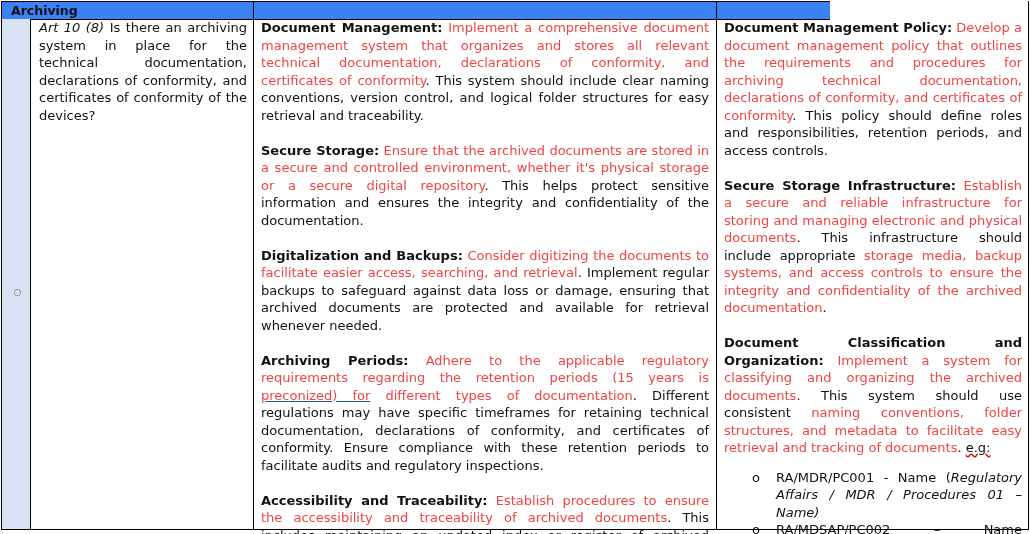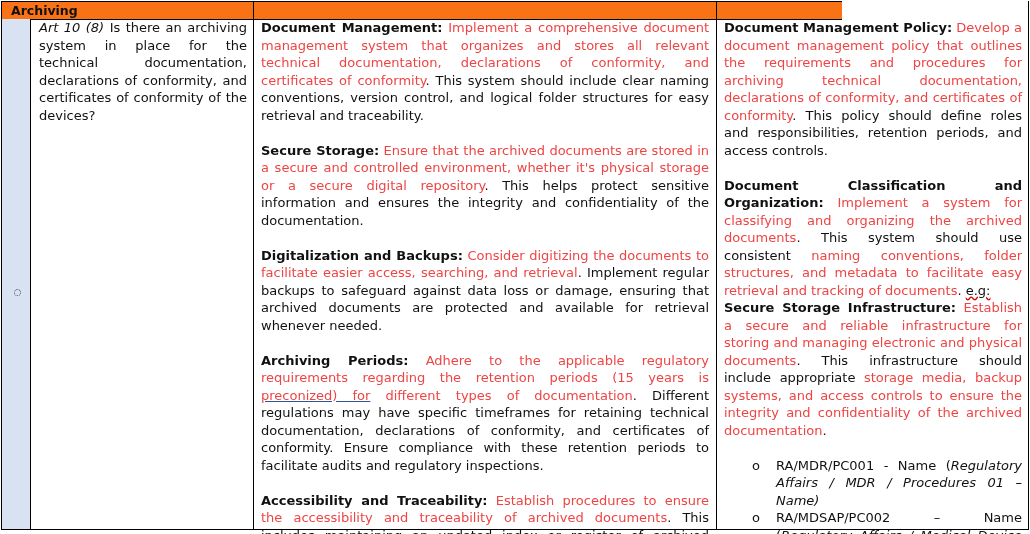--- a/index.html
+++ b/index.html
@@ -1,20 +1,20 @@
 <!DOCTYPE html>
 <html><head>
   <meta charset="utf-8">
   <style>
     html, body { margin: 0; padding: 0; background: #ffffff; }
     body { width: 1030px; height: 534px; overflow: hidden; position: relative;
       font-family: "DejaVu Sans", sans-serif; color: #111111; }
     .tbl { position: absolute; left: 0; top: 0; width: 1030px; height: 534px; }
     .hdr { position: absolute; left: 1px; top: 1px; width: 829px; height: 17px;
-      background: #f97316; border-top: 1px solid #000; border-bottom: 1px solid #000; padding-left: 12px; }
+      background: #3b82f6; border-top: 1px solid #000; border-bottom: 1px solid #000; }
     .hdr-title { position: absolute; left: 10px; top: 1px; font-weight: bold; font-size: 12.5px; color: #111; }
     .vline { position: absolute; width: 1px; background: #000; }
     .hline { position: absolute; height: 1px; background: #000; }
     .side { position: absolute; left: 2px; top: 19px; width: 28px; height: 510px; background: #d9e2f3; }
     .ring { position: absolute; left: 12px; top: 270px; width: 5px; height: 5px;
       border: 1px dotted #555; border-radius: 50%; }
     .cell { position: absolute; font-size: 13px; line-height: 17.5px; text-align: justify; }
     .q { left: 39px; top: 19px; width: 208px; }
     .mid { left: 261px; top: 19px; width: 448px; }
     .right { left: 724px; top: 19px; width: 298px; }
@@ -72,27 +72,27 @@
       <span class="b">Accessibility and Traceability:</span>
       <span class="blue">Establish procedures to ensure the accessibility and traceability of archived documents</span><span>. This includes maintaining an updated index or register of archived documents, clearly indicating the location, version, and relevant details of each document.</span>
     </p>
   </div>
 
   <div class="cell right">
     <p class="para">
       <span class="b">Document Management Policy:</span>
       <span class="blue">Develop a document management policy that outlines the requirements and procedures for archiving technical documentation, declarations of conformity, and certificates of conformity</span><span>. This policy should define roles and responsibilities, retention periods, and access controls.</span>
     </p>
+    <p class="para">
+      <span class="b">Secure Storage Infrastructure:</span>
+      <span class="blue">Establish a secure and reliable infrastructure for storing and managing electronic and physical documents</span><span>. This infrastructure should include appropriate </span><span class="blue">storage media, backup systems, and access controls to ensure the integrity and confidentiality of the archived documentation</span><span>.</span>
+    </p>
     <p class="para" style="margin-bottom:0">
       <span class="b">Document Classification and Organization:</span>
       <span class="blue">Implement a system for classifying and organizing the archived documents</span><span>. This system should use consistent </span><span class="blue">naming conventions, folder structures, and metadata to facilitate easy retrieval and tracking of documents</span><span>. </span><span class="squig">e.g:</span>
-    </p>
-    <p class="para">
-      <span class="b">Secure Storage Infrastructure:</span>
-      <span class="blue">Establish a secure and reliable infrastructure for storing and managing electronic and physical documents</span><span>. This infrastructure should include appropriate </span><span class="blue">storage media, backup systems, and access controls to ensure the integrity and confidentiality of the archived documentation</span><span>.</span>
     </p>
     <ul class="list">
       <li>
         <span class="bullet">o</span>
         <span>RA/MDR/PC001 - Name (</span><span class="i">Regulatory Affairs / MDR / Procedures 01 – Name)</span>
       </li>
       <li>
         <span class="bullet">o</span>
         <span>RA/MDSAP/PC002 – Name (</span><span class="i">Regulatory Affairs / Medical Device Single Audit Program / Procedure 01 – Name)</span>
       </li>

